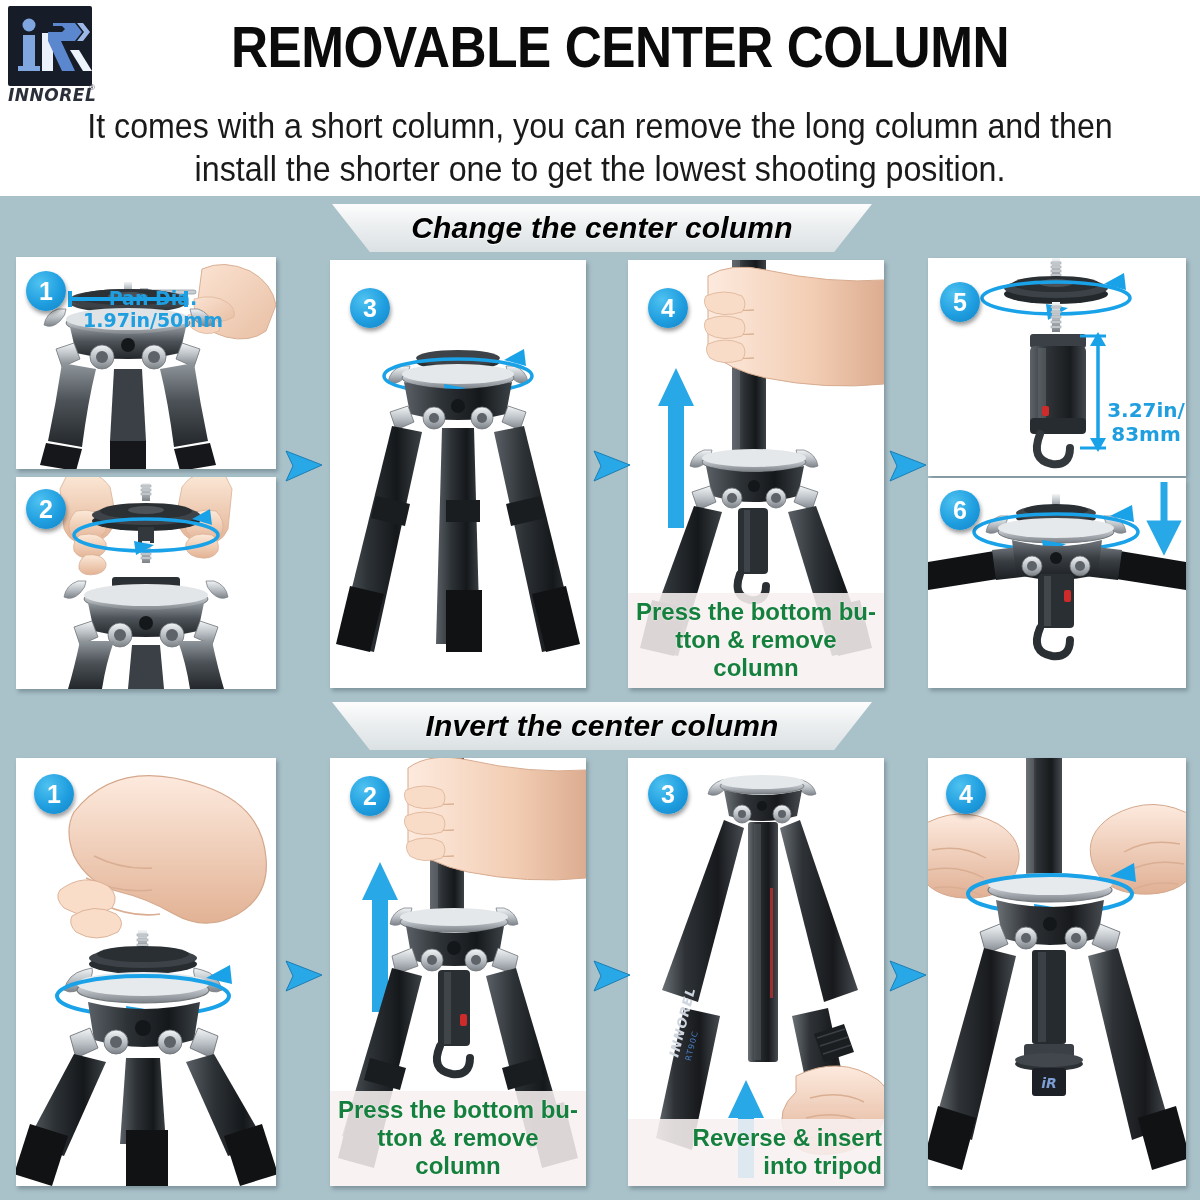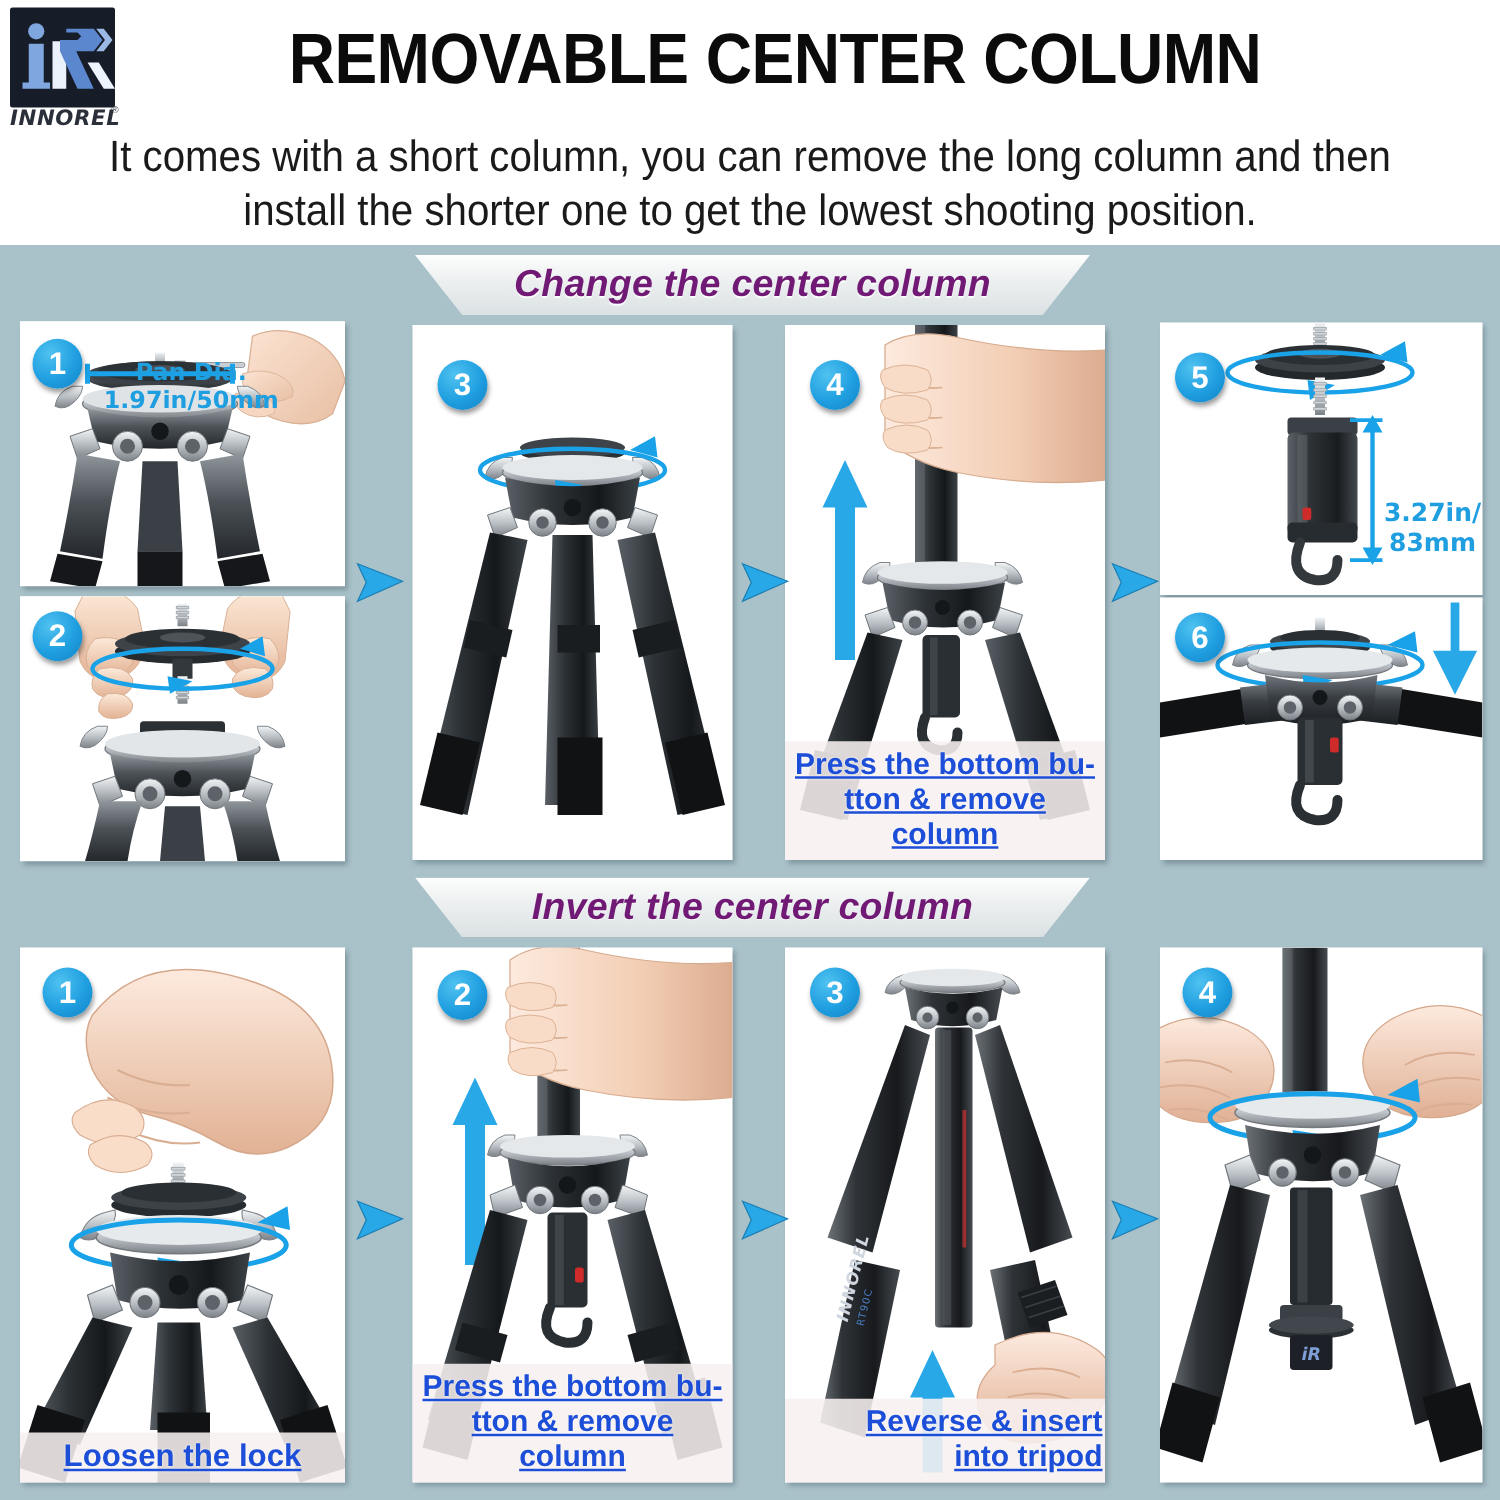--- a/index.html
+++ b/index.html
@@ -59,21 +59,21 @@
   .banner-shape {
     position:absolute; left:0; top:0; width:100%; height:100%;
     background:linear-gradient(180deg,#fdfdfd 0%,#eceff0 45%,#dbe1e3 100%);
     clip-path:polygon(0 0, 100% 0, 93% 100%, 7% 100%);
     filter:drop-shadow(1px 3px 2px rgba(40,60,70,0.45));
   }
   .banner-label {
     position:relative; z-index:2;
     font-family:"Liberation Sans", sans-serif;
     font-style:italic; font-weight:bold; font-size:30px;
-    color:#701a75; letter-spacing:0.2px;
+    color:#000000; letter-spacing:0.2px;
     text-shadow:0 1px 0 rgba(255,255,255,0.8);
   }
 
   
   .panel {
     position:absolute; background:#ffffff; overflow:hidden;
     box-shadow:2px 3px 4px rgba(50,70,80,0.35);
   }
   .badge {
     position:absolute; width:40px; height:40px; border-radius:50%;
@@ -81,24 +81,23 @@
     color:#fff; font-weight:bold; font-size:25px;
     display:flex; align-items:center; justify-content:center;
     box-shadow:1px 3px 4px rgba(0,0,0,0.4);
     z-index:9; line-height:1;
   }
   .caption {
     position:absolute; left:0; bottom:0; width:100%;
     background:rgba(247,240,240,0.88);
     font-family:"Liberation Sans", sans-serif;
     font-weight:bold; font-size:25px; line-height:29px;
-    color:#1d4ed8; text-align:center; padding:5px 2px 6px 2px;
+    color:#15803d; text-align:center; padding:5px 2px 6px 2px;
     z-index:8;
     text-shadow:0 0 2px rgba(255,255,255,0.9);
-    text-decoration:underline;
   }
   .caption.two-line { font-size:24px; line-height:28px; }
 
   
   .anno {
     position:absolute; z-index:10;
     font-family:"DejaVu Sans", sans-serif;
     font-weight:bold; color:#1f9ee0; text-align:center;
     -webkit-text-stroke:3px #ffffff;
     paint-order:stroke fill;
@@ -622,21 +621,20 @@
       <path d="M58 296 L10 386 L48 398 L90 304z" fill="url(#metb1)"></path>
       <path d="M198 296 L250 386 L212 398 L170 304z" fill="url(#metb1)"></path>
       <path d="M110 300 h34 l6 86 h-46z" fill="url(#metb1)"></path>
 
       <path d="M14 366 l38 12 l-16 50 l-38 -12z" fill="#101214"></path>
       <path d="M246 366 l-38 12 l16 50 l38 -12z" fill="#101214"></path>
       <rect x="110" y="372" width="42" height="56" fill="#101214"></rect>
     </svg>
   </div>
   <div class="badge" style="left:18px; top:16px;">1</div>
-  <div class="caption">Loosen the lock</div>
 </div>
 
 <svg class="conn" style="left:282px; top:953px;" width="44" height="44" viewBox="0 0 44 44">
   <path d="M4 8 L40 22 L4 38 L11 23 Z" fill="#29a8e8" stroke="#1b7fb4" stroke-width="1"></path>
 </svg>
 
 <div class="panel" style="left:330px; top:758px; width:256px; height:428px;">
   <div class="stage">
     <svg width="256" height="428" viewBox="0 0 256 428">
       <defs>

